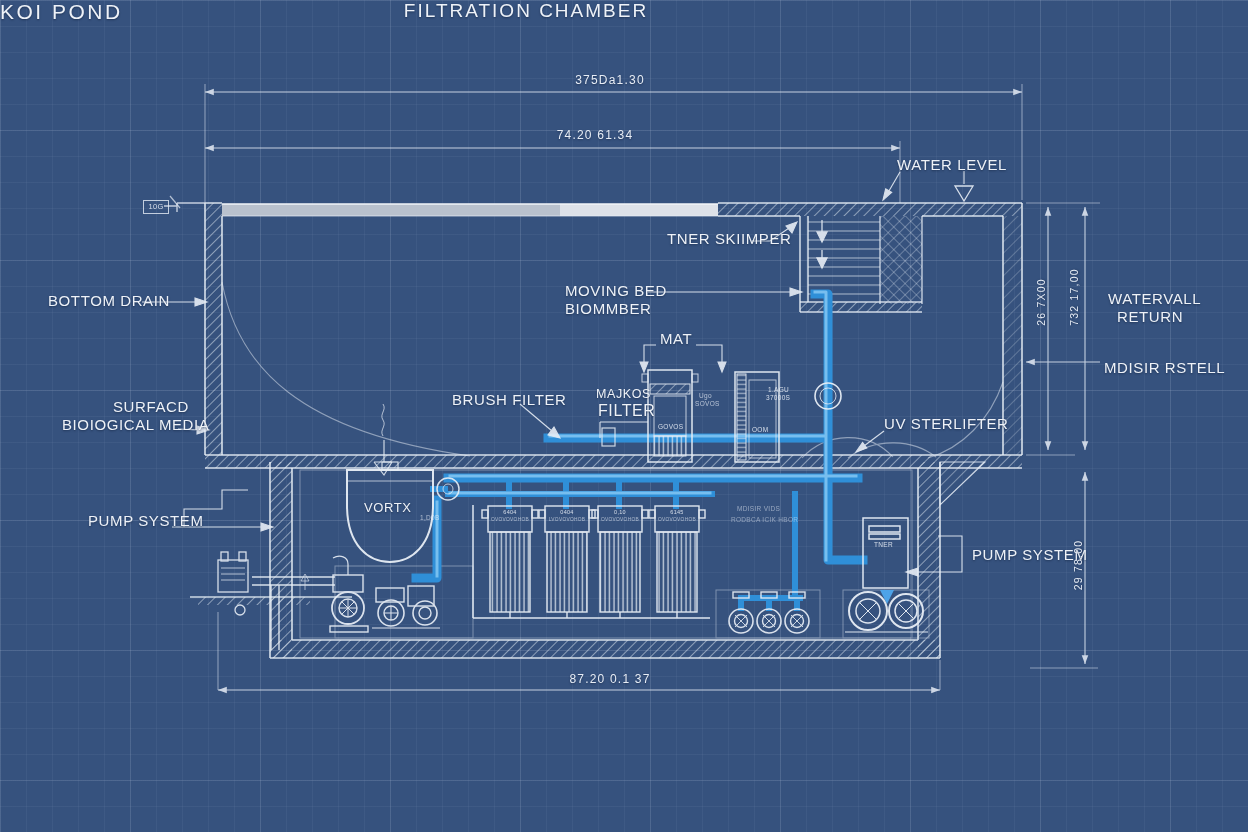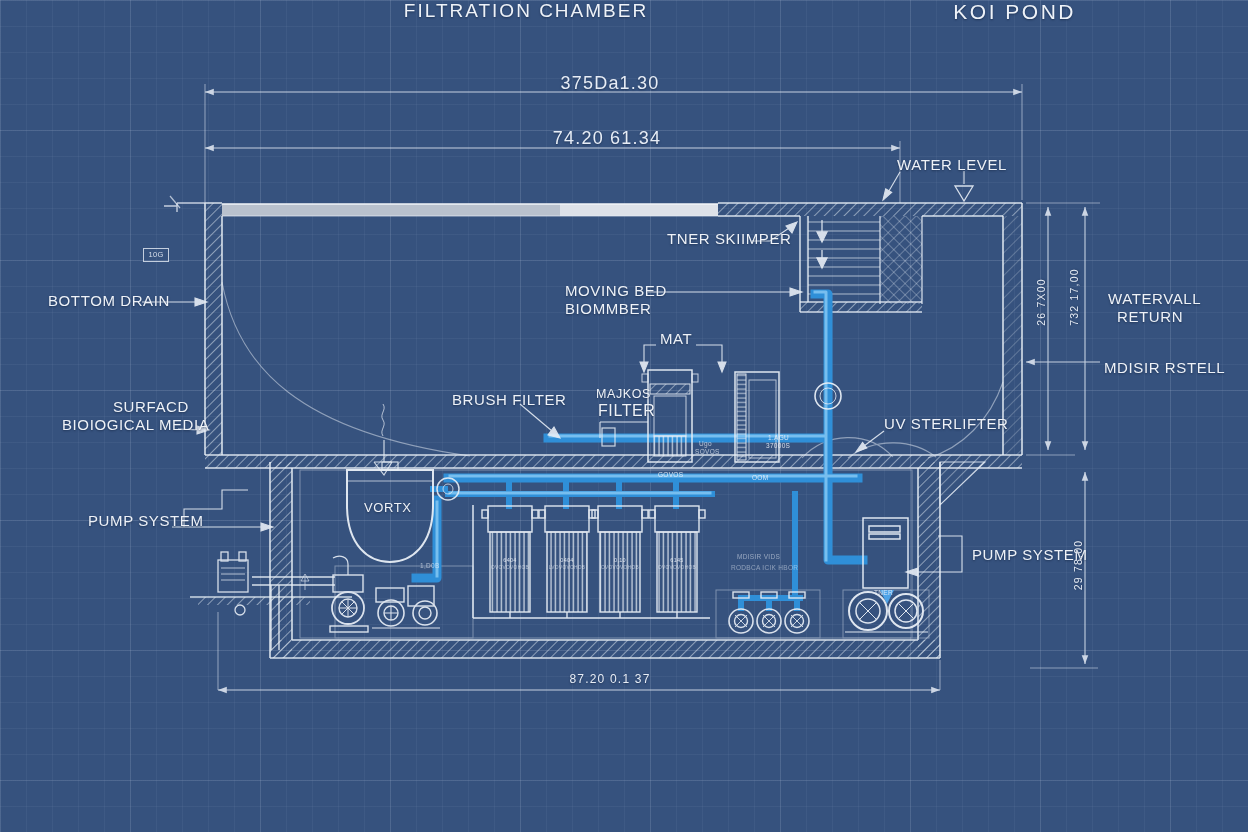--- a/index.html
+++ b/index.html
@@ -12,25 +12,25 @@
       linear-gradient(rgba(220,232,248,0.05) 1px, transparent 1px),
       linear-gradient(90deg, rgba(220,232,248,0.05) 1px, transparent 1px);
     background-size:130px 130px,130px 130px,26px 26px,26px 26px;
     font-family:"Liberation Sans",sans-serif;
   }
   svg.draw{position:absolute;left:0;top:0;}
   .lbl{position:absolute;color:#eef2f8;font-size:15px;letter-spacing:.6px;
        white-space:nowrap;text-shadow:0 1px 2px rgba(15,30,55,.55);}
   .title{font-size:21px;letter-spacing:2.5px;}
   .footer{font-size:19px;letter-spacing:2px;}
-  .dimtxt{position:absolute;color:#e7edf6;font-size:18px;letter-spacing:1.2px;
+  .dimtxt{position:absolute;color:#e7edf6;font-size:12px;letter-spacing:1.2px;
           white-space:nowrap;text-align:center;text-shadow:0 1px 2px rgba(15,30,55,.5);}
   .rot{transform:rotate(-90deg);transform-origin:center;font-size:10.5px;}
   .tiny{position:absolute;color:rgba(238,243,250,.85);font-size:6.5px;
-        letter-spacing:.3px;white-space:nowrap;margin-top:48px;}
+        letter-spacing:.3px;white-space:nowrap;}
   .center{text-align:center;}
 </style>
 </head>
 <body>
 
 <div id="canvas">
 
   <svg class="draw" width="1248" height="832" viewBox="0 0 1248 832">
     <defs>
       <pattern id="h45" patternUnits="userSpaceOnUse" width="7" height="7" patternTransform="rotate(45)">
@@ -295,21 +295,21 @@
         <path d="M883,200 L891.7,192.4 L885.7,188.8 Z"></path>
       <path d="M964,171 V184" fill="none"></path>
       <path d="M955,186 H973 L964,201 Z" fill="none" stroke-width="1.3"></path>
       <path d="M884,431 L860,449" fill="none"></path>
         <path d="M856,452 L866.8,448.1 L862.6,442.5 Z"></path>
       <path d="M938,536 H962 V572 H914" fill="none"></path>
         <path d="M906,572 L918,568 L918,576 Z"></path>
     </g>
   </svg>
 
-  <div class="lbl title" style="left:0;top:13;width:1076px;text-align:right">KOI POND</div>
+  <div class="lbl title" style="left:0;top:13;width:1076px;text-align:left">KOI POND</div>
   <div class="lbl footer" style="left:0;top:737;width:1052px;text-align:center">FILTRATION CHAMBER</div>
 
   <div class="lbl" style="left:48px;top:292px">BOTTOM DRAIN</div>
   <div class="lbl" style="left:113px;top:398px">SURFACD</div>
   <div class="lbl" style="left:62px;top:416px">BIOIOGICAL MEDIA</div>
   <div class="lbl" style="left:88px;top:512px">PUMP SYSTEM</div>
   <div class="lbl" style="left:452px;top:391px">BRUSH FILTER</div>
   <div class="lbl" style="left:596px;top:387px;font-size:12.5px">MAJKOS</div>
   <div class="lbl" style="left:598px;top:402px;font-size:16px">FILTER</div>
   <div class="lbl" style="left:660px;top:330px;font-size:15px">MAT</div>
@@ -318,21 +318,21 @@
   <div class="lbl" style="left:667px;top:230px">TNER SKIIMPER</div>
   <div class="lbl" style="left:897px;top:156px">WATER LEVEL</div>
   <div class="lbl" style="left:884px;top:415px">UV STERLIFTER</div>
   <div class="lbl" style="left:1108px;top:290px">WATERVALL</div>
   <div class="lbl" style="left:1117px;top:308px">RETURN</div>
   <div class="lbl" style="left:1104px;top:359px">MDISIR RSTELL</div>
   <div class="lbl" style="left:972px;top:546px">PUMP SYSTEM</div>
   <div class="lbl" style="left:364px;top:500px;font-size:13px">VORTX</div>
 
   <div class="dimtxt" style="left:510px;top:73px;width:200px">375Da1.30</div>
-  <div class="dimtxt" style="left:507px;top:128px;width:200px">74.20 61.34</div>
+  <div class="dimtxt" style="left:495px;top:128px;width:200px">74.20 61.34</div>
   <div class="dimtxt" style="left:530px;top:672px;width:160px;font-size:12px">87.20 0.1 37</div>
   <div class="dimtxt rot" style="left:996px;top:296px;width:90px">26 7X00</div>
   <div class="dimtxt rot" style="left:1029px;top:291px;width:90px">732 17,00</div>
   <div class="dimtxt rot" style="left:1033px;top:559px;width:90px">29 78.00</div>
 
   <div class="tiny" style="left:143px;top:200px;width:24px;height:12px;border:1px solid rgba(231,237,246,.8);text-align:center;line-height:12px;font-size:7.5px">10G</div>
   <div class="tiny" style="left:420px;top:514px;opacity:.75">1,D0B</div>
   <div class="tiny" style="left:768px;top:386px">1.AGU</div>
   <div class="tiny" style="left:766px;top:394px">37000S</div>
   <div class="tiny" style="left:699px;top:392px;opacity:.8">Ugo</div>

